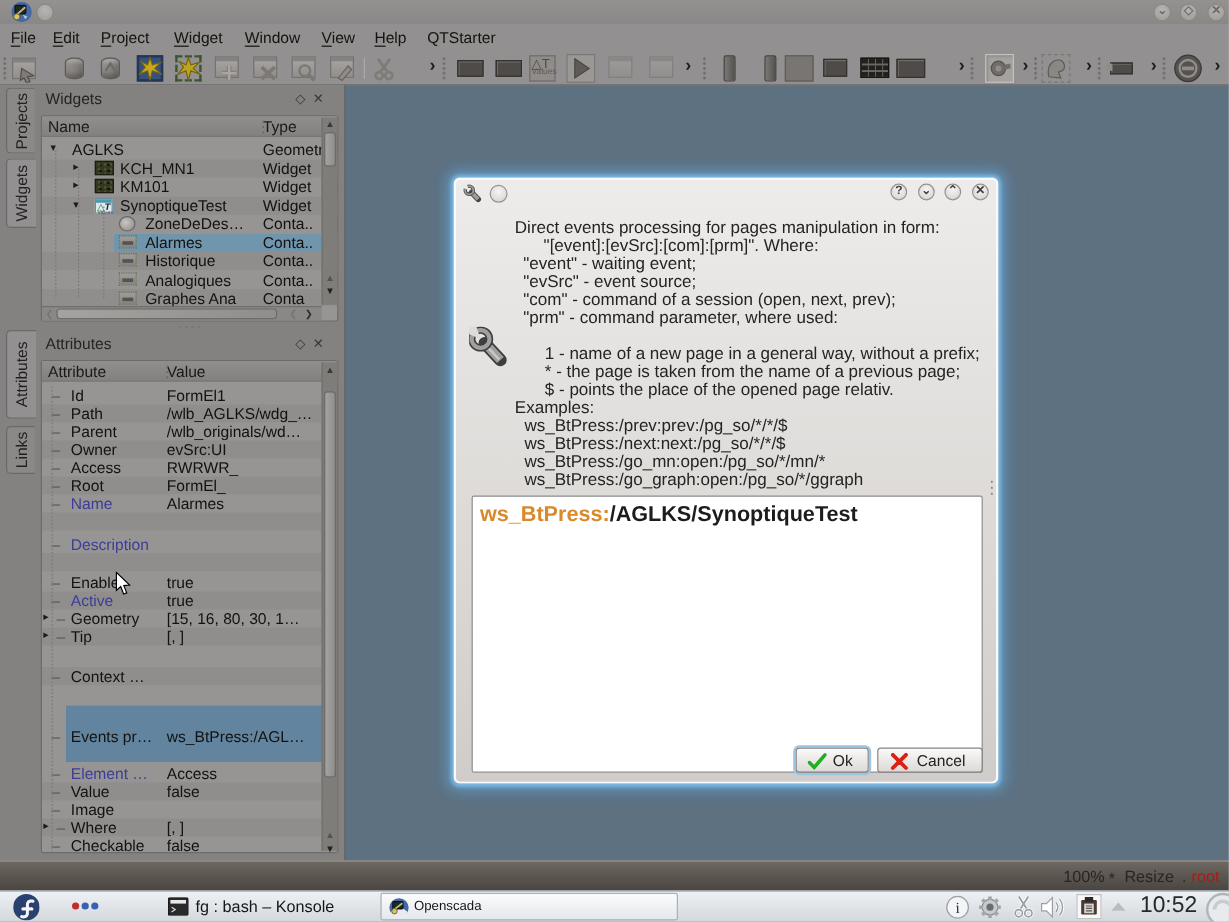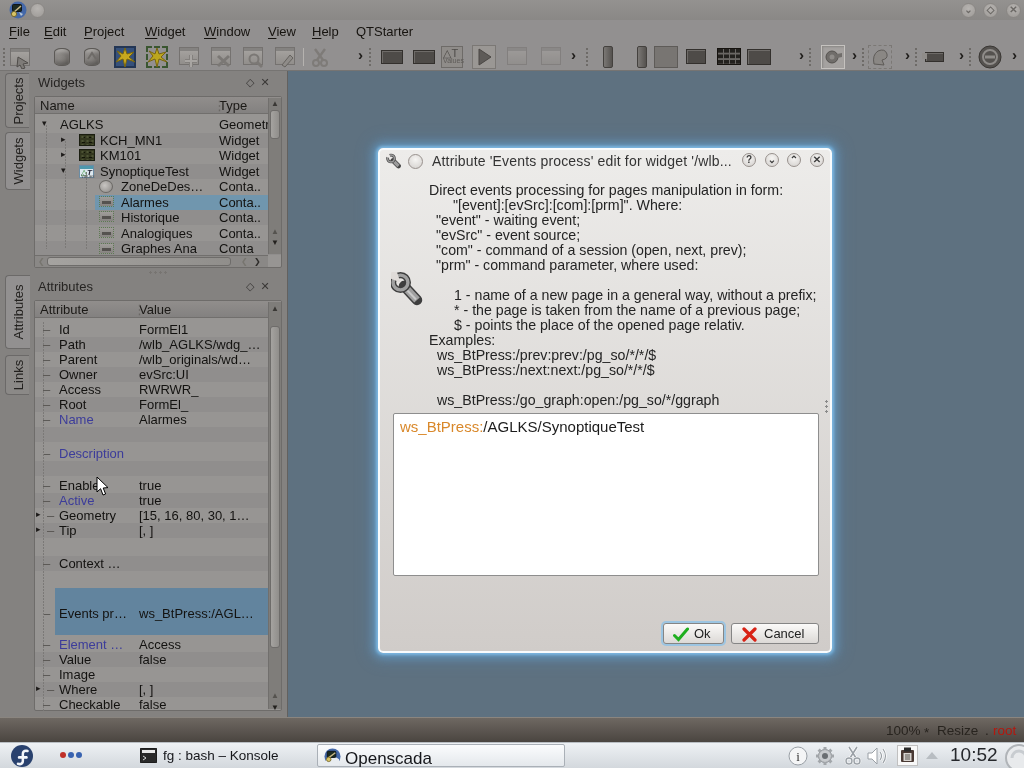--- a/index.html
+++ b/index.html
@@ -66,21 +66,21 @@
 #dialog{left:378px;top:148px;width:454px;height:505px;border-radius:5px;
  background:linear-gradient(#edecea,#d0ccc9);
  border:2px solid #f8fbfd;
  box-shadow:0 0 3px 2px rgba(125,185,228,.95), 0 0 9px 5px rgba(100,162,210,.62), 0 0 16px 8px rgba(95,152,198,.28);
  font-size:13px;color:#262626;}
 #dlgtitle{position:absolute;left:52px;top:3px;font-size:14px;color:#343434;letter-spacing:0.17px;}
 .circbtn{position:absolute;width:14px;height:14px;border-radius:50%;
  background:radial-gradient(circle at 50% 35%,#f6f5f3,#d2cfcc);border:1px solid #98918d;
  color:#3c3c3c;font-size:10px;line-height:12px;text-align:center;font-weight:bold;}
 .dline{position:absolute;white-space:nowrap;font-size:14.2px;color:#242424;line-height:15px;}
-#dlgtext{position:absolute;left:13px;top:263px;width:426px;height:163px;background:#fff;border:1px solid #8e8e8e;border-radius:2px;font-size:15px;}
+#dlgtext{position:absolute;left:13px;top:263px;width:426px;height:231px;background:#fff;border:1px solid #8e8e8e;border-radius:2px;font-size:18px;font-weight:bold;}
 .btn{position:absolute;height:21px;border:1px solid #858585;border-radius:3px;
  background:linear-gradient(#fbfaf9,#dcd9d6);font-size:13px;color:#222;}
 .tbtn{background:radial-gradient(circle at 50% 35%,#b7b4b1,#9c9996)!important;border:1px solid #8a8784!important;color:#6b6865!important;width:15px!important;height:15px!important;}
 </style></head>
 <body>
 <div id="stage">
 
   <div class="abs" id="titlebar">
     <svg class="abs" style="left:9px;top:1px" width="18" height="18" viewBox="0 0 18 18">
         <circle cx="9" cy="9" r="8.5" fill="#4468a8"></circle>
@@ -486,21 +486,21 @@
       </svg>
     <span class="abs" style="left:163px;top:5px;font-size:13.5px;color:#15161a">fg : bash – Konsole</span>
     <div class="abs" style="left:317px;top:1px;width:248px;height:23px;background:linear-gradient(#fbfcfd,#e4e8ec);border:1px solid #aab0b7;border-radius:2px">
       <svg class="abs" style="left:6px;top:3px" width="17" height="17" viewBox="0 0 18 18">
           <circle cx="9" cy="9" r="8.5" fill="#4468a8"></circle>
           <path d="M2 12 Q9 6 16 12 L16 18 L2 18 Z" fill="#e8ecf0"></path>
           <rect x="3.5" y="3.5" width="9" height="6.5" rx="1" fill="#1c2a20" stroke="#0e141a"></rect>
           <path d="M4 11 L12 5" stroke="#c8b888" stroke-width="1.5"></path>
           <circle cx="5" cy="12" r="2.4" fill="#d8c468" stroke="#6a5a18" stroke-width=".8"></circle>
         </svg>
-      <span class="abs" style="left:27px;top:4px;font-size:17px;color:#15161a">Openscada</span>
+      <span class="abs" style="left:27px;top:4px;font-size:11px;color:#15161a">Openscada</span>
     </div>
     <svg class="abs" style="left:788px;top:3px" width="20" height="20" viewBox="0 0 20 20">
         <circle cx="10" cy="10" r="9" fill="#f4f5f6" stroke="#9aa0a6"></circle>
         <text x="10" y="14.5" font-size="13" font-family="Liberation Serif" text-anchor="middle" fill="#333">i</text>
       </svg>
     <svg class="abs" style="left:814px;top:2px" width="22" height="22" viewBox="0 0 22 22">
         <g fill="#c8cbce" stroke="#85898d" stroke-width="1">
           <circle cx="11" cy="11" r="6.5"></circle>
         </g>
         <g stroke="#a2a6aa" stroke-width="3">
@@ -537,37 +537,37 @@
 
   <div class="abs" id="dialog">
     <svg style="position:absolute;left:6px;top:3px" width="16" height="16" viewBox="0 0 32 32">
         <line x1="14" y1="15" x2="25" y2="26" stroke="#454545" stroke-width="9.4" stroke-linecap="round"></line>
         <line x1="14" y1="15" x2="25" y2="26" stroke="#9c9c9c" stroke-width="6.4"></line>
         <circle cx="10" cy="11" r="6.8" fill="none" stroke="#454545" stroke-width="5.6"></circle>
         <circle cx="10" cy="11" r="6.8" fill="none" stroke="#9c9c9c" stroke-width="3"></circle>
         <path d="M10 11 L-4 6 L4 -3 Z" fill="#eceae8"></path>
       </svg>
     <div class="circbtn" style="left:28px;top:4px;width:15px;height:15px"></div>
-    <div id="dlgtitle">Attribute 'Events process' edit for widget '/wlb...</div>
     <div class="circbtn" style="left:362px;top:3px">?</div>
     <div class="circbtn" style="left:385px;top:3px">⌄</div>
     <div class="circbtn" style="left:407px;top:3px">⌃</div>
     <div class="circbtn" style="left:430px;top:3px">✕</div>
     <div class="dline" style="left:49px;top:33px">Direct events processing for pages manipulation in form:</div>
     <div class="dline" style="left:73px;top:48px">"[event]:[evSrc]:[com]:[prm]". Where:</div>
     <div class="dline" style="left:56px;top:63px">"event" - waiting event;</div>
     <div class="dline" style="left:56px;top:78px">"evSrc" - event source;</div>
     <div class="dline" style="left:56px;top:93px">"com" - command of a session (open, next, prev);</div>
     <div class="dline" style="left:56px;top:108px">"prm" - command parameter, where used:</div>
     <div class="dline" style="left:74px;top:138px">1 - name of a new page in a general way, without a prefix;</div>
     <div class="dline" style="left:74px;top:168px">$ - points the place of the opened page relativ.</div>
     <div class="dline" style="left:74px;top:153px">* - the page is taken from the name of a previous page;</div>
     <div class="dline" style="left:49px;top:183px">Examples:</div>
     <div class="dline" style="left:57px;top:198px">ws_BtPress:/prev:prev:/pg_so/*/*/$</div>
     <div class="dline" style="left:57px;top:213px">ws_BtPress:/next:next:/pg_so/*/*/$</div>
+    <div class="dline" style="left:57px;top:228px">ws_BtPress:/go_mn:open:/pg_so/*/mn/*</div>
     <div class="dline" style="left:57px;top:243px">ws_BtPress:/go_graph:open:/pg_so/*/ggraph</div>
     <svg style="position:absolute;left:11px;top:122px" width="34" height="36" viewBox="0 0 34 36">
       <line x1="13" y1="14" x2="26" y2="28" stroke="#3e3e3e" stroke-width="10.5" stroke-linecap="round"></line>
       <line x1="13" y1="14" x2="26" y2="28" stroke="#a0a0a0" stroke-width="7.5"></line>
       <line x1="14.5" y1="16.5" x2="25" y2="27.5" stroke="#c9c9c9" stroke-width="2"></line>
       <circle cx="9.5" cy="10.5" r="7.4" fill="none" stroke="#3e3e3e" stroke-width="6.2"></circle>
       <circle cx="9.5" cy="10.5" r="7.4" fill="none" stroke="#a0a0a0" stroke-width="3.4"></circle>
       <path d="M9.5 10.5 L-4 5 L4.5 -4 Z" fill="#dfdbd8"></path>
     </svg>
     <div style="position:absolute;right:2px;top:249px;width:3px;height:15px;background-image:radial-gradient(circle,#8a8a8a 1px,transparent 1.2px);background-size:3px 5px"></div>

